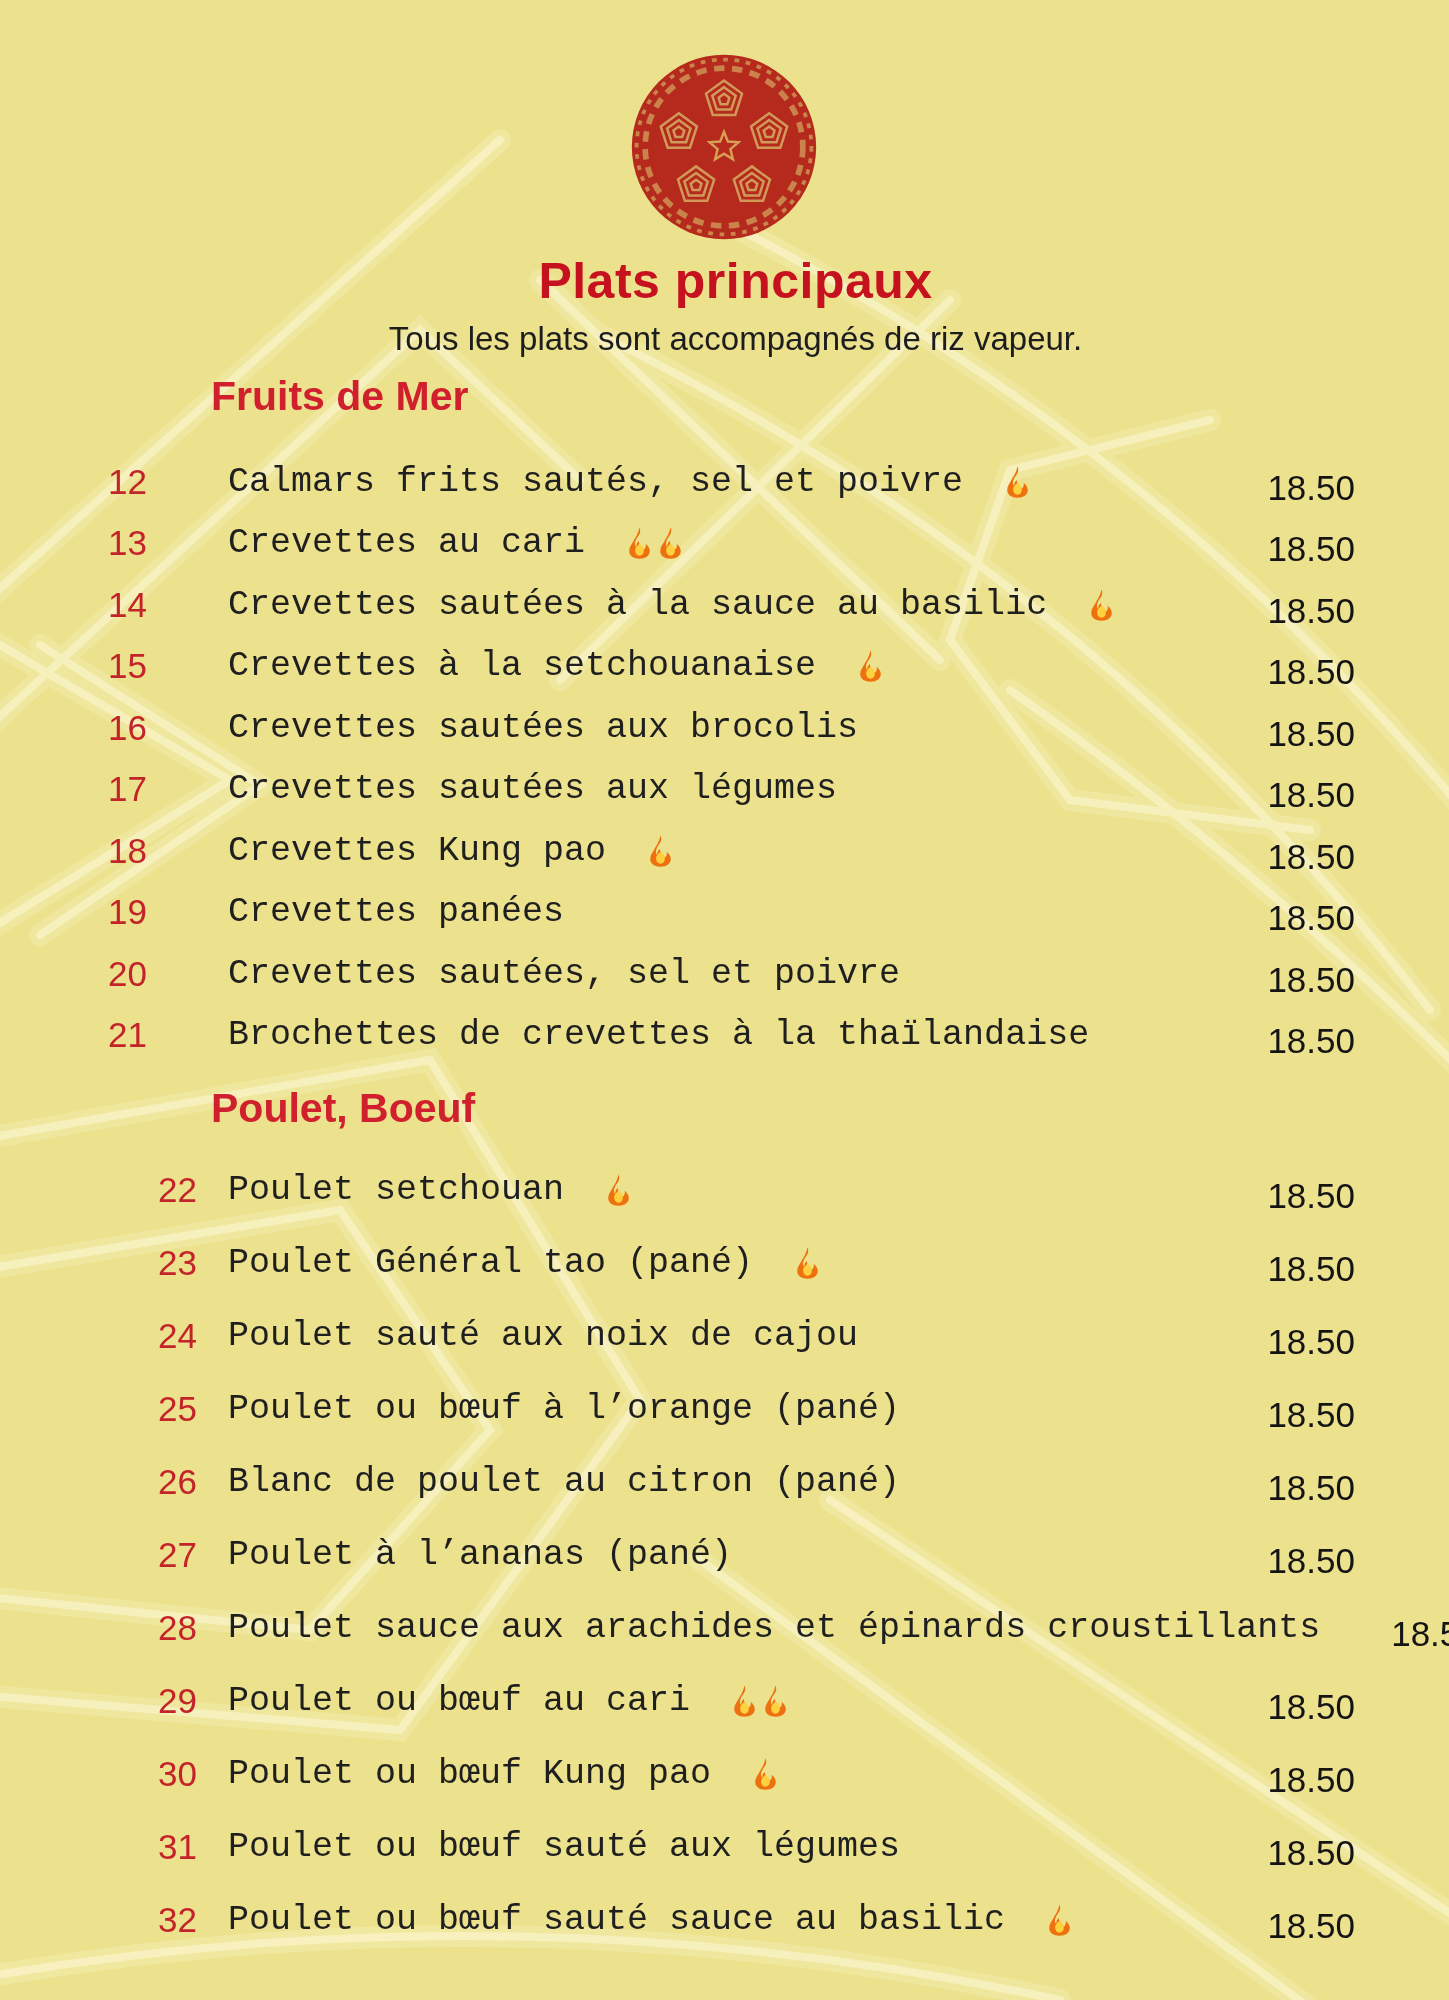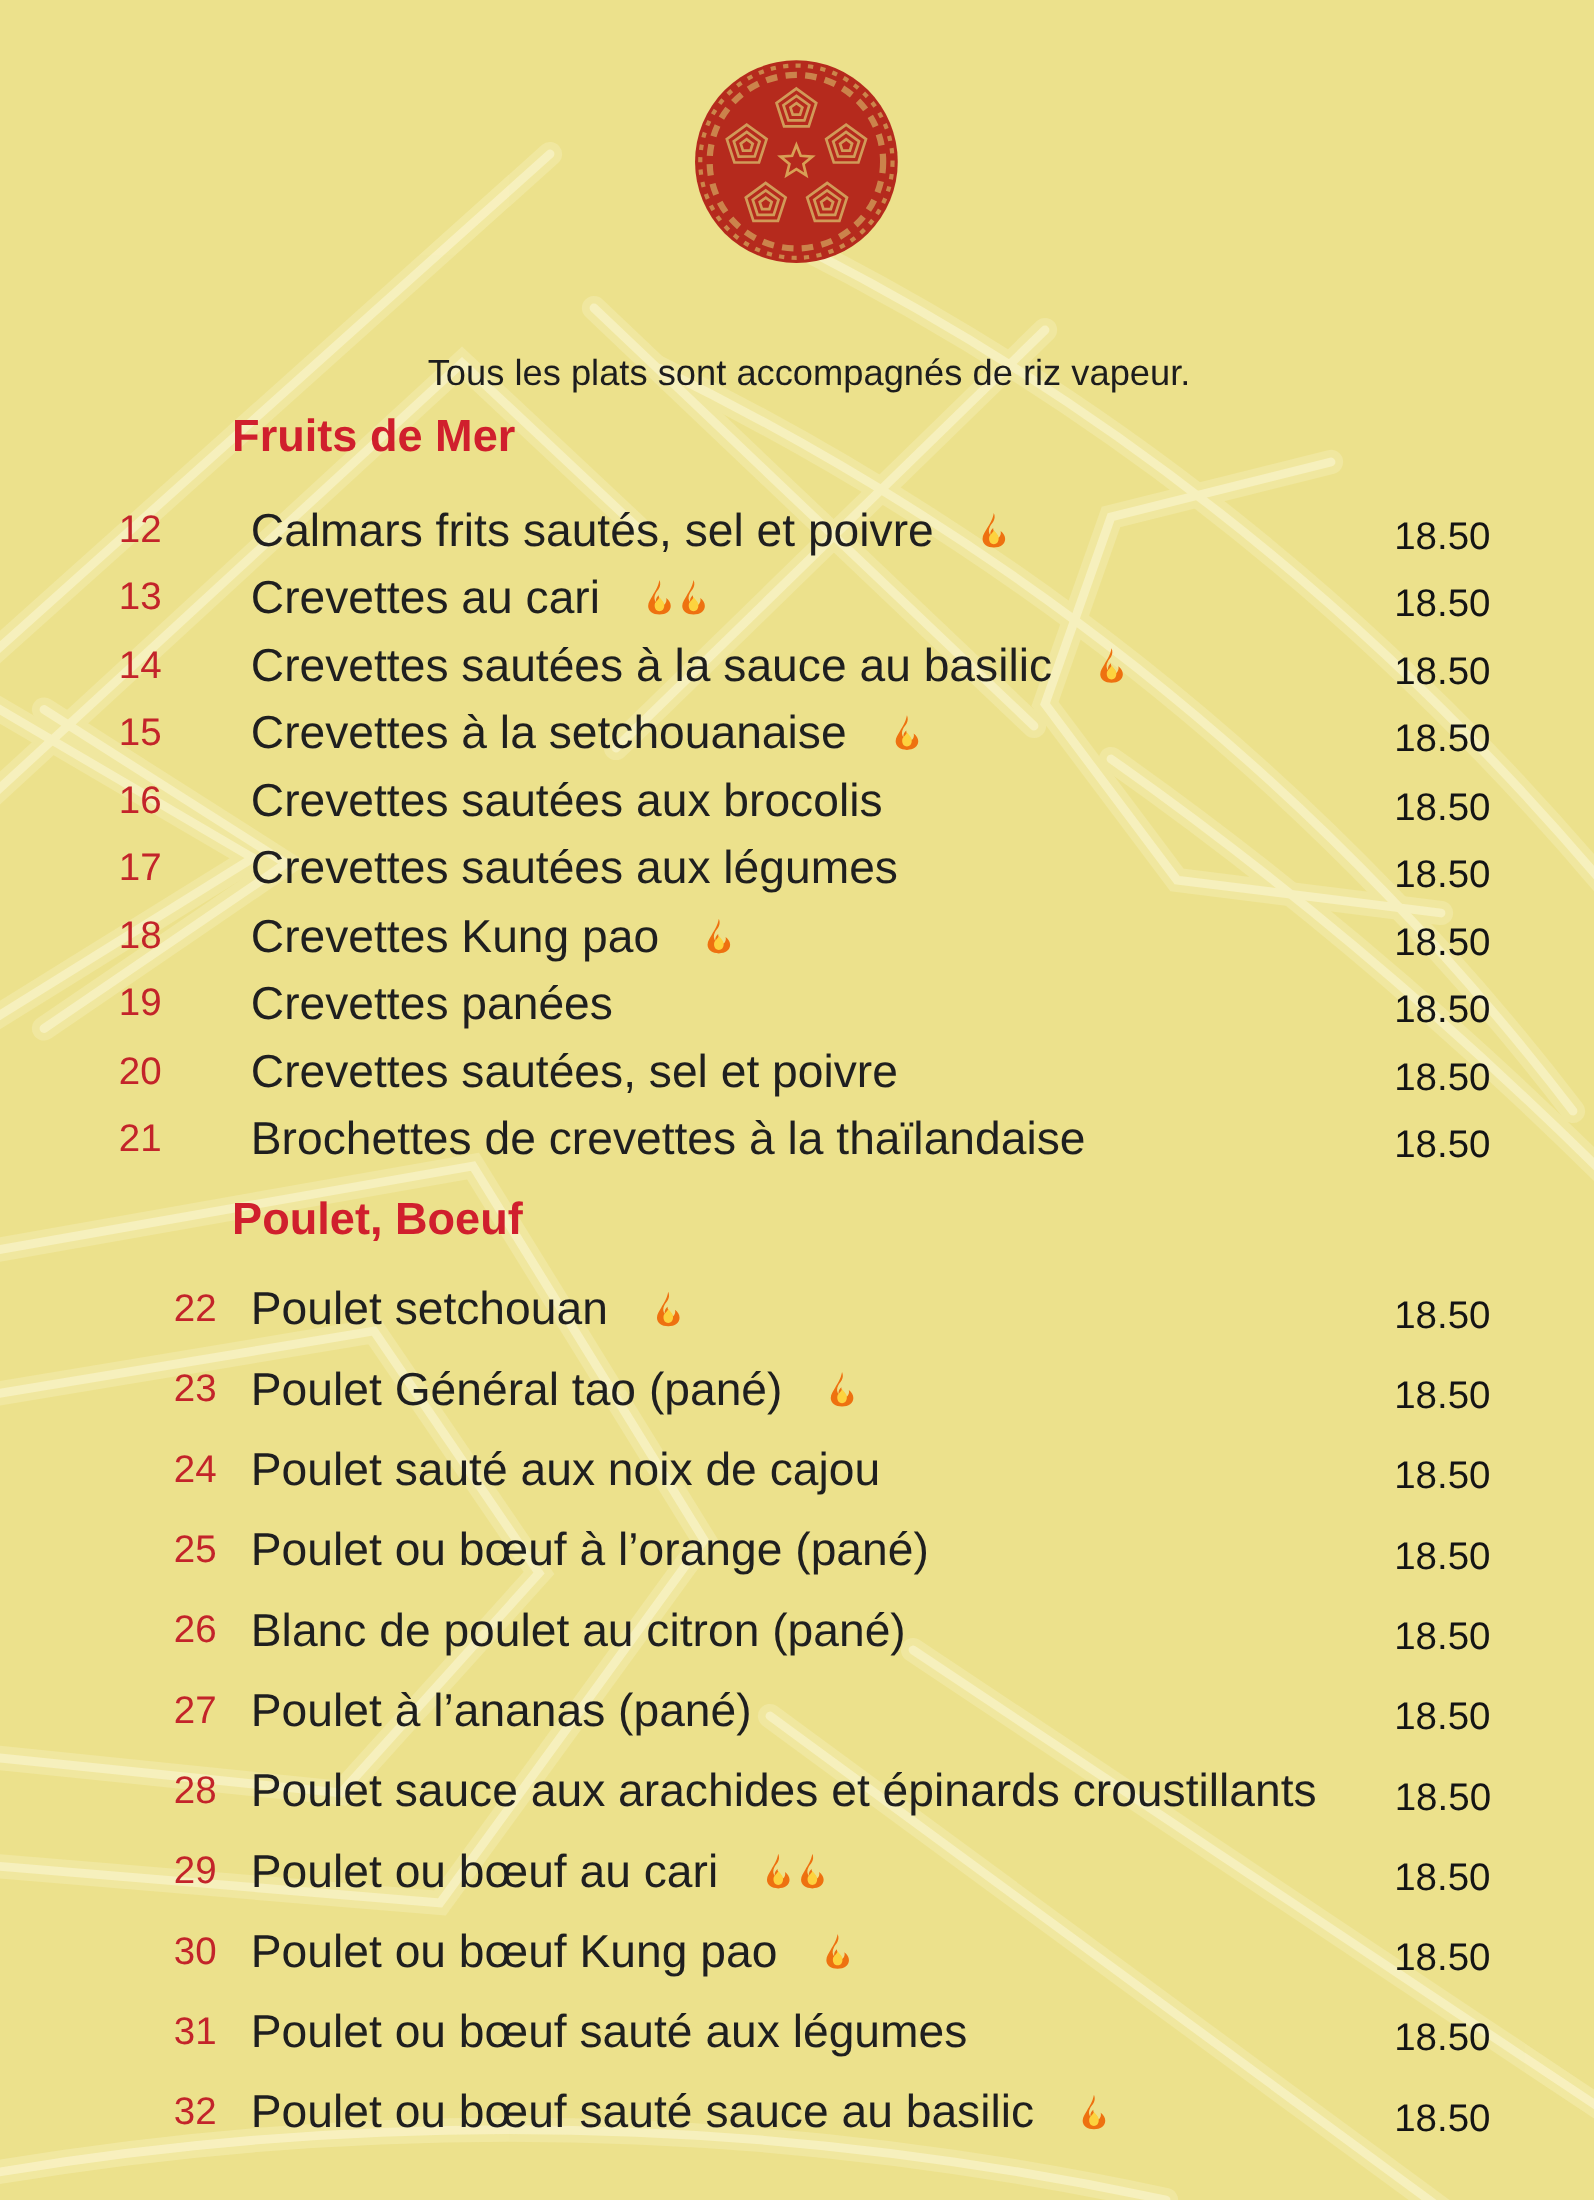--- a/index.html
+++ b/index.html
@@ -39,21 +39,21 @@
   .menu-section.s0 .rows{margin-top:29px;}
   .menu-section.s1 .rows{margin-top:19px;text-align:right;}
   .row{
     display:flex;align-items:center;
     padding:0 94px 0 108px;
     gap:31px;
   }
   .menu-section.s0 .row{height:61.5px;}
   .menu-section.s1 .row{height:73px;}
   .num{width:89px;flex:0 0 89px;font-size:35px;color:#c3242a;}
-  .nm{font-size:42px;color:#1f1f1f;white-space:nowrap;}
+  .nm{font-size:35px;color:#1f1f1f;white-space:nowrap;font-family:Liberation Mono, monospace;}
   .flames{display:inline-flex;align-items:center;margin-left:9px;}
   .flames svg{width:29px;height:34px;display:block;margin-right:2px;}
   .price{margin-left:auto;font-size:35px;color:#141414;margin-top:12px;}
 </style>
 </head>
 <body>
 
 <div class="page">
 
   <svg class="bg" viewBox="0 0 1449 2000" aria-hidden="true">
@@ -96,20 +96,21 @@
         <use href="#pent-spiral" transform="rotate(0) translate(0,-50)"></use>
         <use href="#pent-spiral" transform="rotate(72) translate(0,-50)"></use>
         <use href="#pent-spiral" transform="rotate(144) translate(0,-50)"></use>
         <use href="#pent-spiral" transform="rotate(216) translate(0,-50)"></use>
         <use href="#pent-spiral" transform="rotate(288) translate(0,-50)"></use>
       </g>
       <path d="M100 84 L104.1 94.3 L115.2 95.1 L106.7 102.2 L109.4 113 L100 107.1 L90.6 113 L93.3 102.2 L84.8 95.1 L95.9 94.3 Z" fill="none" stroke="#d8a055" stroke-width="2.6"></path>
     </svg>
   </div>
 
+  <h1 class="title">Plats principaux</h1>
   <div class="subtitle">Tous les plats sont accompagnés de riz vapeur.</div>
 
   <div id="sections">
   <section class="menu-section s0">
     <h2 class="section-header">Fruits de Mer</h2>
     <div class="rows">
   <div class="row">
     <span class="num">12</span>
     <span class="nm">Calmars frits sautés, sel et poivre</span>
     <span class="flames">

